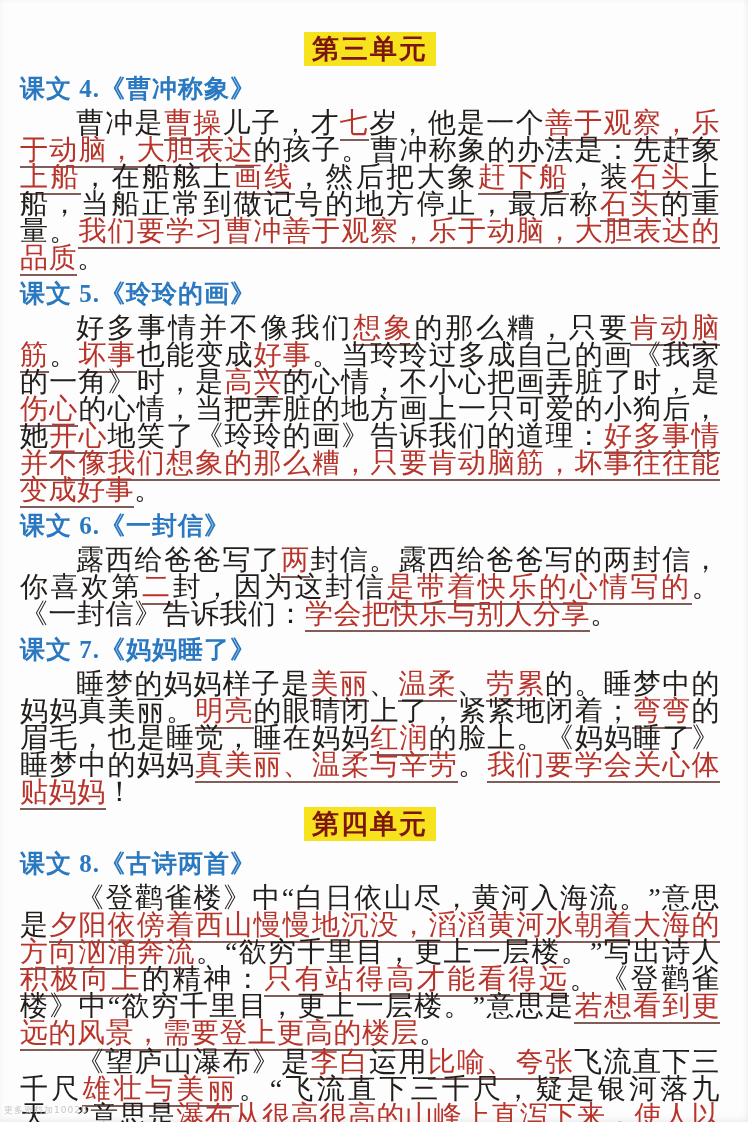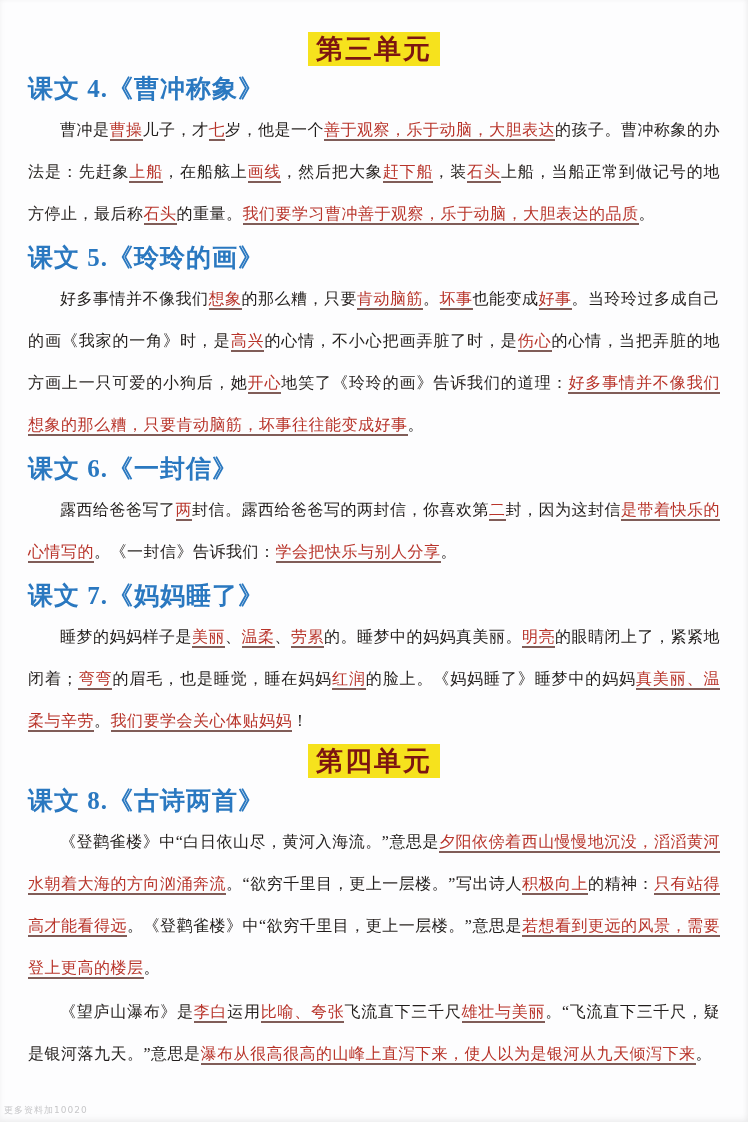--- a/index.html
+++ b/index.html
@@ -1,21 +1,21 @@
 <!DOCTYPE html>
 <html lang="zh" style="--accent-red: #b8342a; --heading-blue: #2a78c0; --hl-yellow: #f6e21d; --title-red: #7c1511;"><head>
 <meta charset="utf-8">
 <style>
   html,body{margin:0;padding:0;background:#ffffff;}
   .page{
     position:relative;
     width:748px;height:1122px;
     box-sizing:border-box;
     background:#fdfdfe;
-    padding:30px 28px 0 28px;
+    padding:30px 28px 0 20px;
     font-family:"Liberation Serif","DejaVu Serif",serif;
     color:#211d1b;
     overflow:hidden;
     box-shadow:inset 0 -3px 6px rgba(0,0,0,.05), inset -2px 0 4px rgba(0,0,0,.03);
   }
   .unit-title-row{text-align:center;margin:2px 0 6px 0;}
   .unit-title{
     display:inline-block;
     background:var(--hl-yellow,#f6e21d);
     color:var(--title-red,#7c1511);
@@ -23,21 +23,21 @@
     padding:1px 8px;line-height:32px;
     letter-spacing:2px;
   }
   .lesson-heading{
     color:var(--heading-blue,#2a78c0);
     font-size:25px;font-weight:bold;
     margin:8px 0 5px 0;line-height:30px;
     letter-spacing:1px;
   }
   .para{
-    font-size:16px;line-height:42px;
+    font-size:28px;line-height:27px;
     text-align:justify;text-indent:2em;
     margin:0 0 2px 0;
     letter-spacing:0.5px;
   }
   .seg-red{
     color:var(--accent-red,#b8342a);
     border-bottom:2px solid rgba(96,52,46,.8);
     padding-bottom:1px;
   }
   .seg-n{color:#211d1b;}

